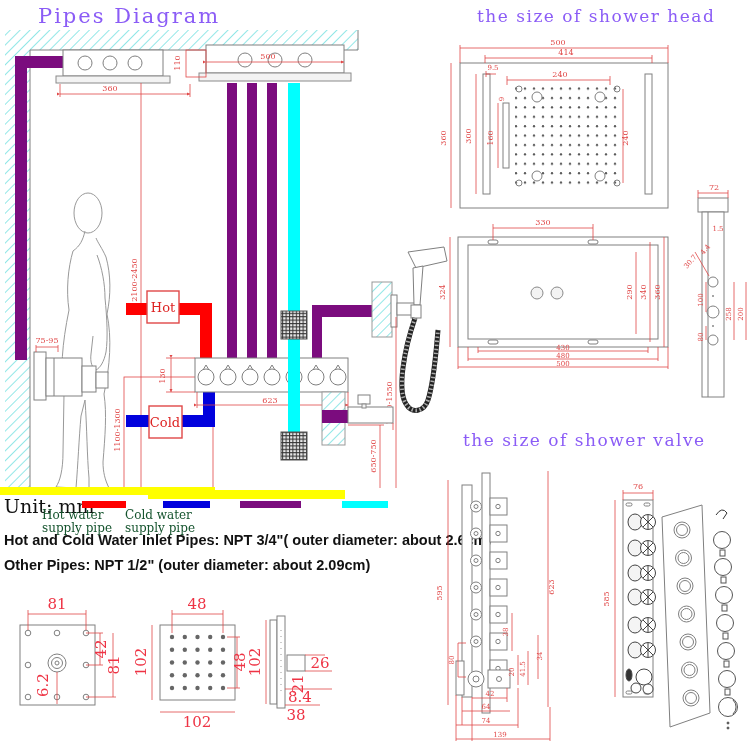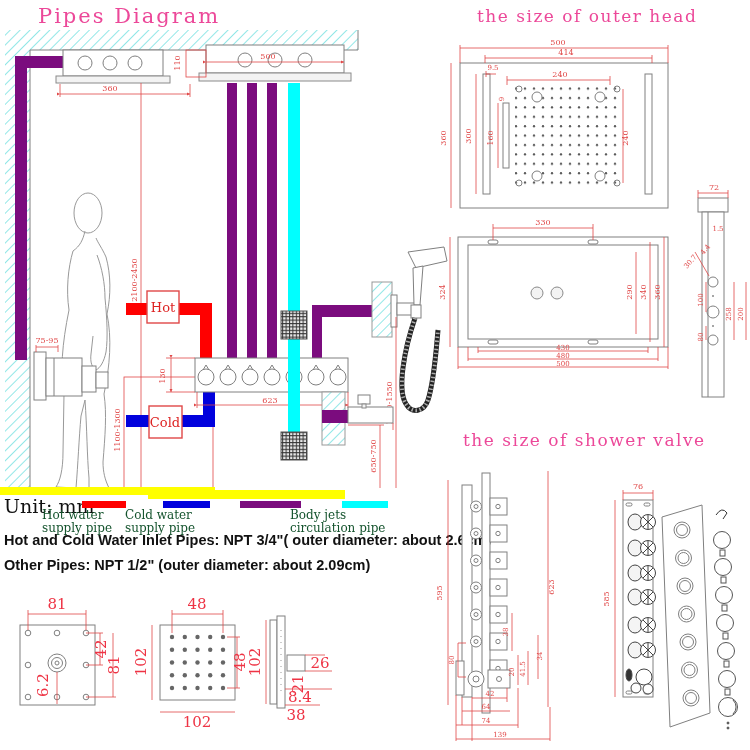--- a/index.html
+++ b/index.html
@@ -1,19 +1,19 @@
 <!DOCTYPE html>
 <html><head>
 <meta charset="utf-8">
 <style>
   html,body{margin:0;padding:0;background:#fff;}
   #stage{position:relative;width:750px;height:750px;background:#fff;overflow:hidden;
          font-family:"DejaVu Serif",serif;}
   .abs{position:absolute;}
-  .title{color:#ec4899;font-family:"DejaVu Serif",serif;letter-spacing:2px;white-space:nowrap;}
+  .title{color:#8b5cf6;font-family:"DejaVu Serif",serif;letter-spacing:2px;white-space:nowrap;}
   .legend-txt{color:#14532d;font:12px/13px "DejaVu Serif",serif;text-align:left;white-space:nowrap;}
   .note{color:#111;font-family:"Liberation Sans",sans-serif;font-weight:bold;font-size:14.5px;white-space:nowrap;}
   .unit{color:#111;font:19px "DejaVu Serif",serif;}
   svg{position:absolute;overflow:visible;}
   svg text{text-anchor:middle;}
   .ln{stroke:#808080;fill:none;stroke-width:1;}
   .lnf{stroke:#808080;fill:#fff;stroke-width:1;}
   .lng{stroke:#8a8a8a;fill:#f3f3f3;stroke-width:1;}
   .red{stroke:#e04848;fill:none;stroke-width:0.8;}
   .dim{font:8px "DejaVu Serif",serif;fill:#e04848;}
@@ -21,21 +21,21 @@
   .dim15{font:15px "DejaVu Serif",serif;fill:#e34;}
   .rl{font:13px "DejaVu Serif",serif;fill:#d22;}
   .hot{fill:#f00;}.cold{fill:#0101dd;}.mix{fill:#7b0c7e;}.jetc{fill:#00ffff;}
 </style>
 </head>
 <body>
 
 <div id="stage">
 
   <div class="abs title" style="left:38px;top:4px;font-size:21px;">Pipes Diagram</div>
-  <div class="abs title" style="left:477px;top:6px;font-size:17px;letter-spacing:1.5px;">the size of outer head</div>
+  <div class="abs title" style="left:477px;top:6px;font-size:17px;letter-spacing:1.5px;">the size of shower head</div>
   <div class="abs title" style="left:455px;top:430px;font-size:17px;letter-spacing:1.5px;margin-left:8px;">the size of shower valve</div>
 
   <svg class="abs" style="left:0;top:0;" width="450" height="592" viewBox="0 0 450 592">
     <defs>
       <pattern id="hw" width="7" height="7" patternUnits="userSpaceOnUse" patternTransform="rotate(45)">
         <rect width="7" height="7" fill="#fff"></rect>
           <line x1="0" y1="0" x2="0" y2="7" stroke="#7fe3e3" stroke-width="1.7"></line>
       </pattern>
       <pattern id="jp" width="3.4" height="3.4" patternUnits="userSpaceOnUse">
         <rect width="3.4" height="3.4" fill="#e8e8e8"></rect>
@@ -182,21 +182,20 @@
     </g>
   </svg>
 
   <div class="abs unit" style="left:4px;top:495px;">Unit: mm</div>
   <div class="abs" style="left:82px;top:501px;width:44px;height:7px;background:#f00;"></div>
   <div class="abs legend-txt" style="left:42px;top:509px;width:124px;"><span>Hot water</span><br><span>supply pipe</span></div>
   <div class="abs" style="left:163px;top:501px;width:47px;height:7px;background:#0101dd;"></div>
   <div class="abs legend-txt" style="left:125px;top:509px;width:124px;"><span>Cold water</span><br><span>supply pipe</span></div>
   <div class="abs" style="left:240px;top:501px;width:61px;height:7px;background:#7b0c7e;"></div>
   <div class="abs" style="left:342px;top:501px;width:46px;height:7px;background:#0ff;"></div>
-  <div class="abs legend-txt" style="left:290px;top:509px;width:150px;"><span>Body jets</span><br><span>circulation pipe</span></div>
   <div class="abs note" style="left:4px;top:532px;">Hot and Cold Water Inlet Pipes: NPT 3/4"( outer diameter: about 2.6cm)</div>
   <div class="abs note" style="left:4px;top:557px;">Other Pipes: NPT 1/2" (outer diameter: about 2.09cm)</div>
 
   <svg class="abs" style="left:0;top:592px;" width="340" height="158" viewBox="0 0 340 158">
 
     <g>
       <rect class="lnf" x="20" y="33" width="75" height="80"></rect>
       <g class="ln" stroke="#aaa">
         <circle cx="28" cy="41" r="2.8"></circle>
           <circle cx="57" cy="41" r="2.8"></circle>

